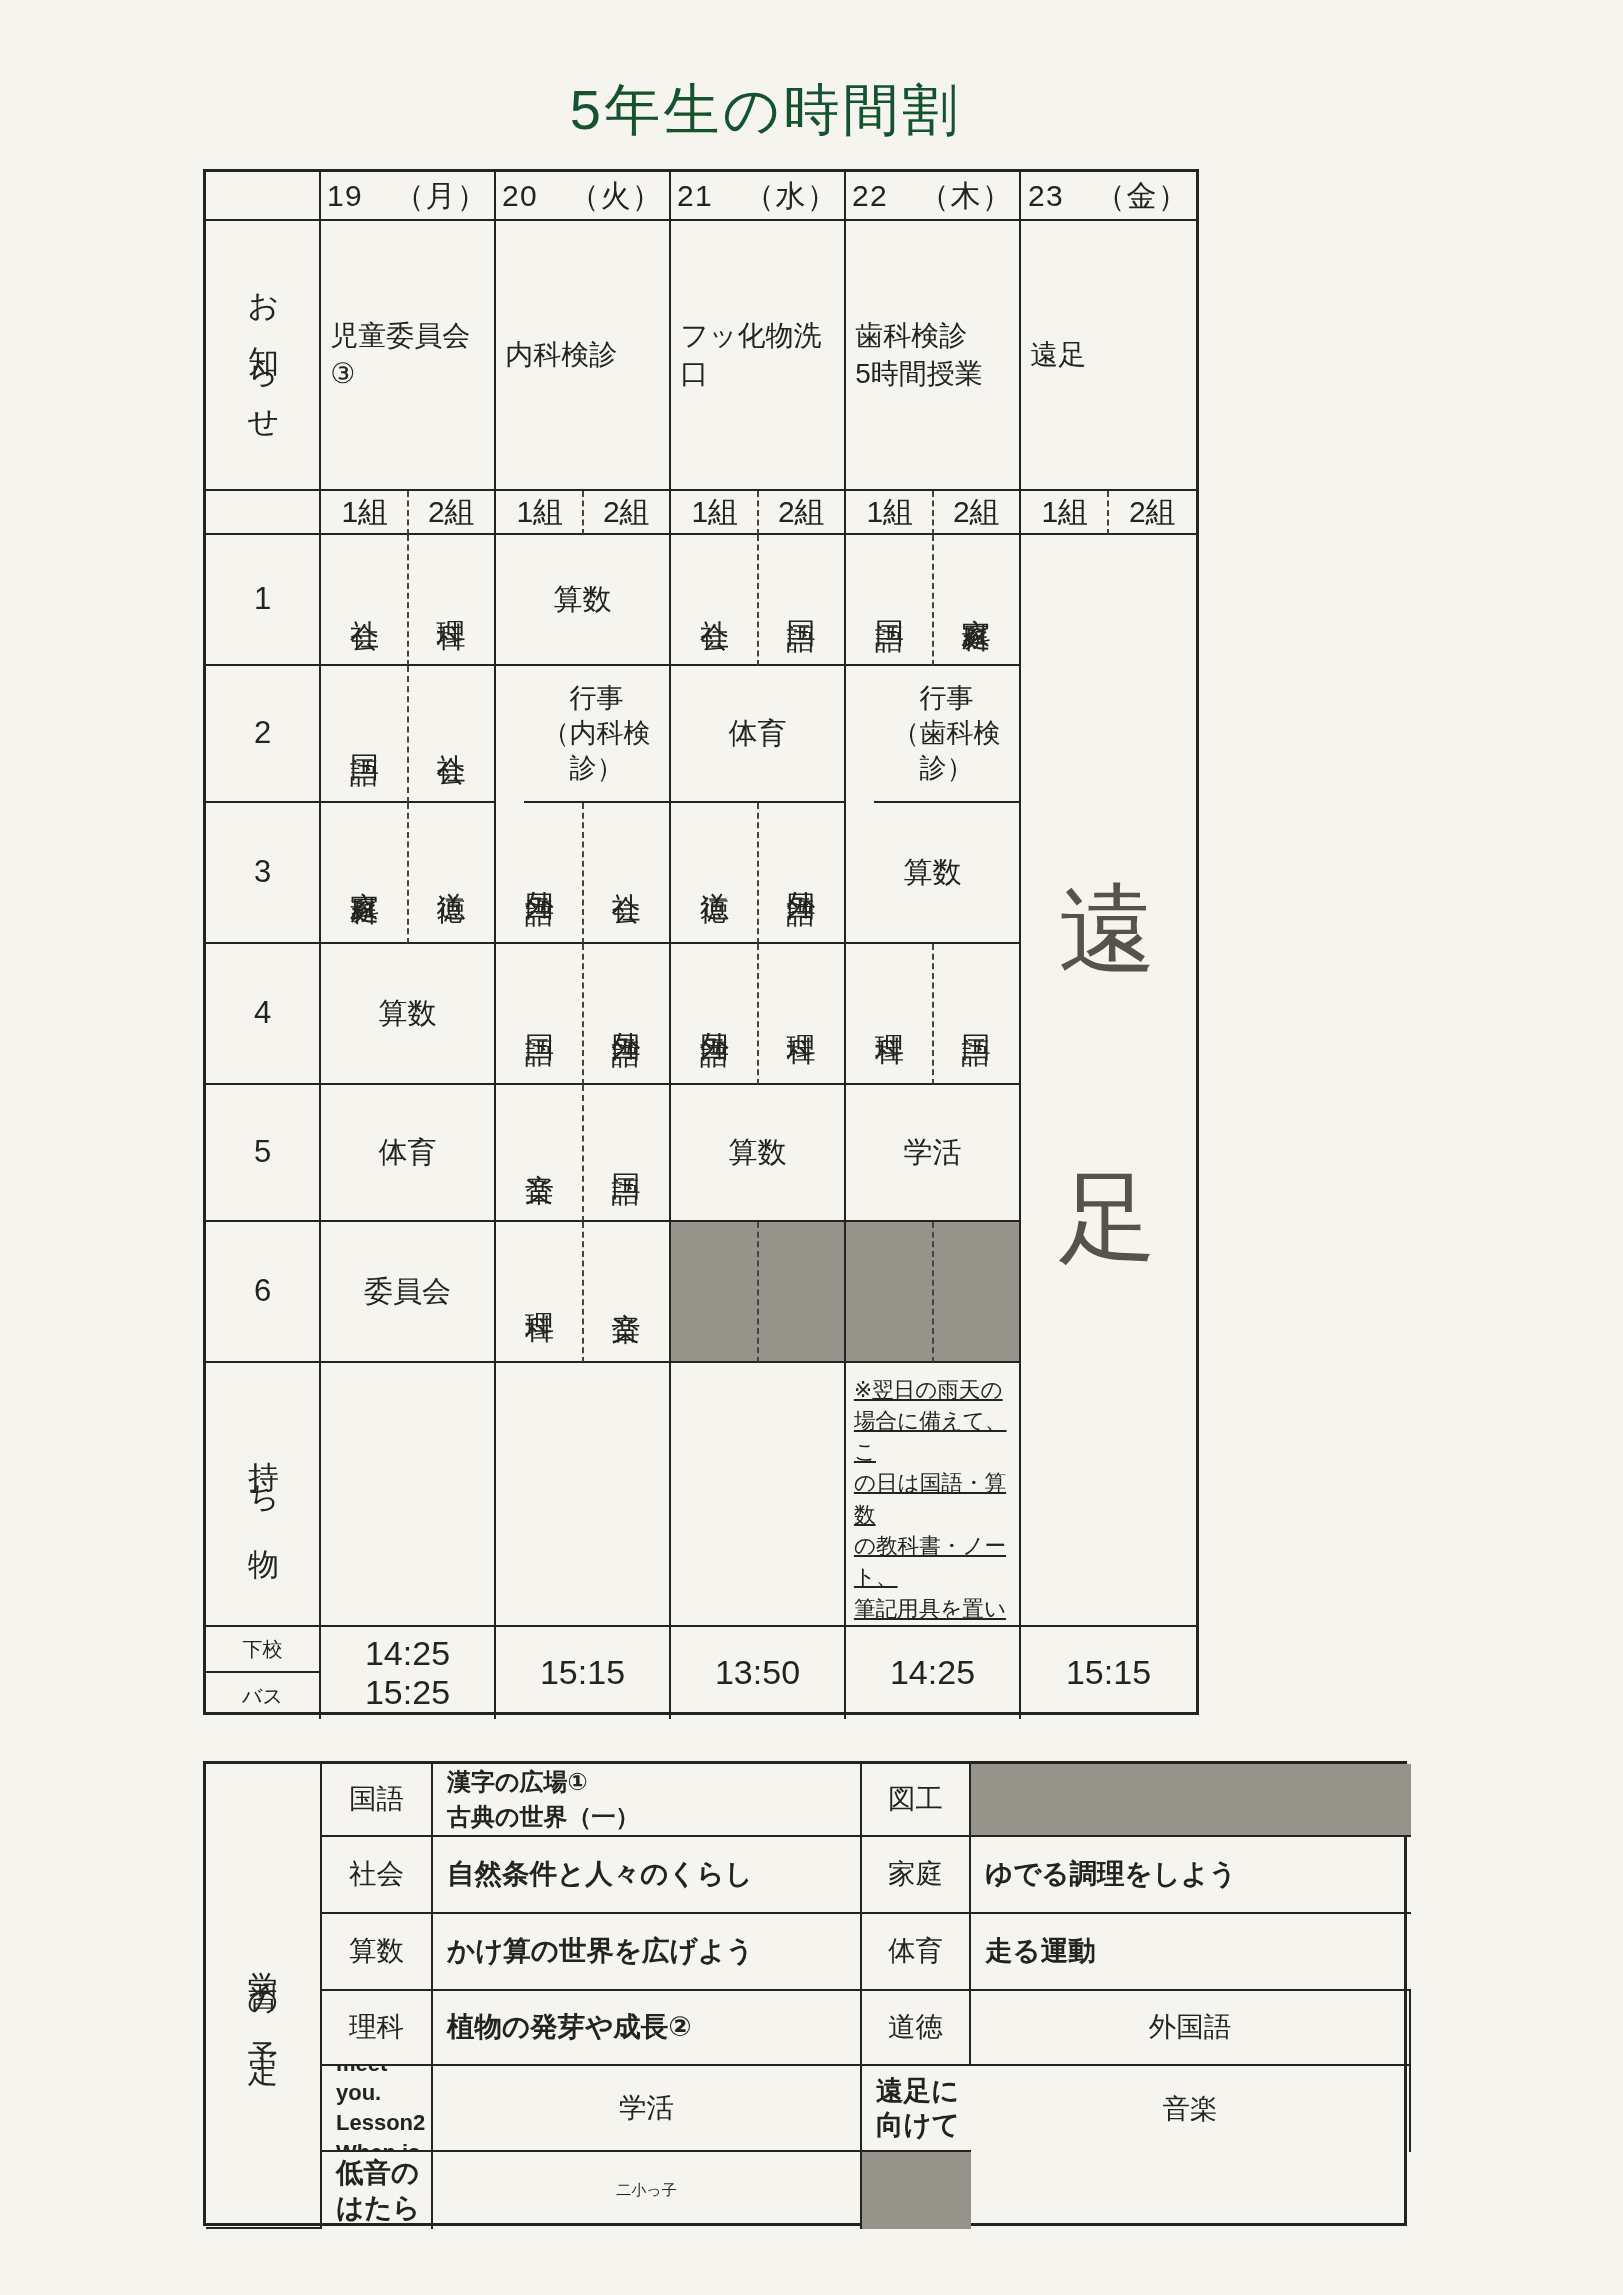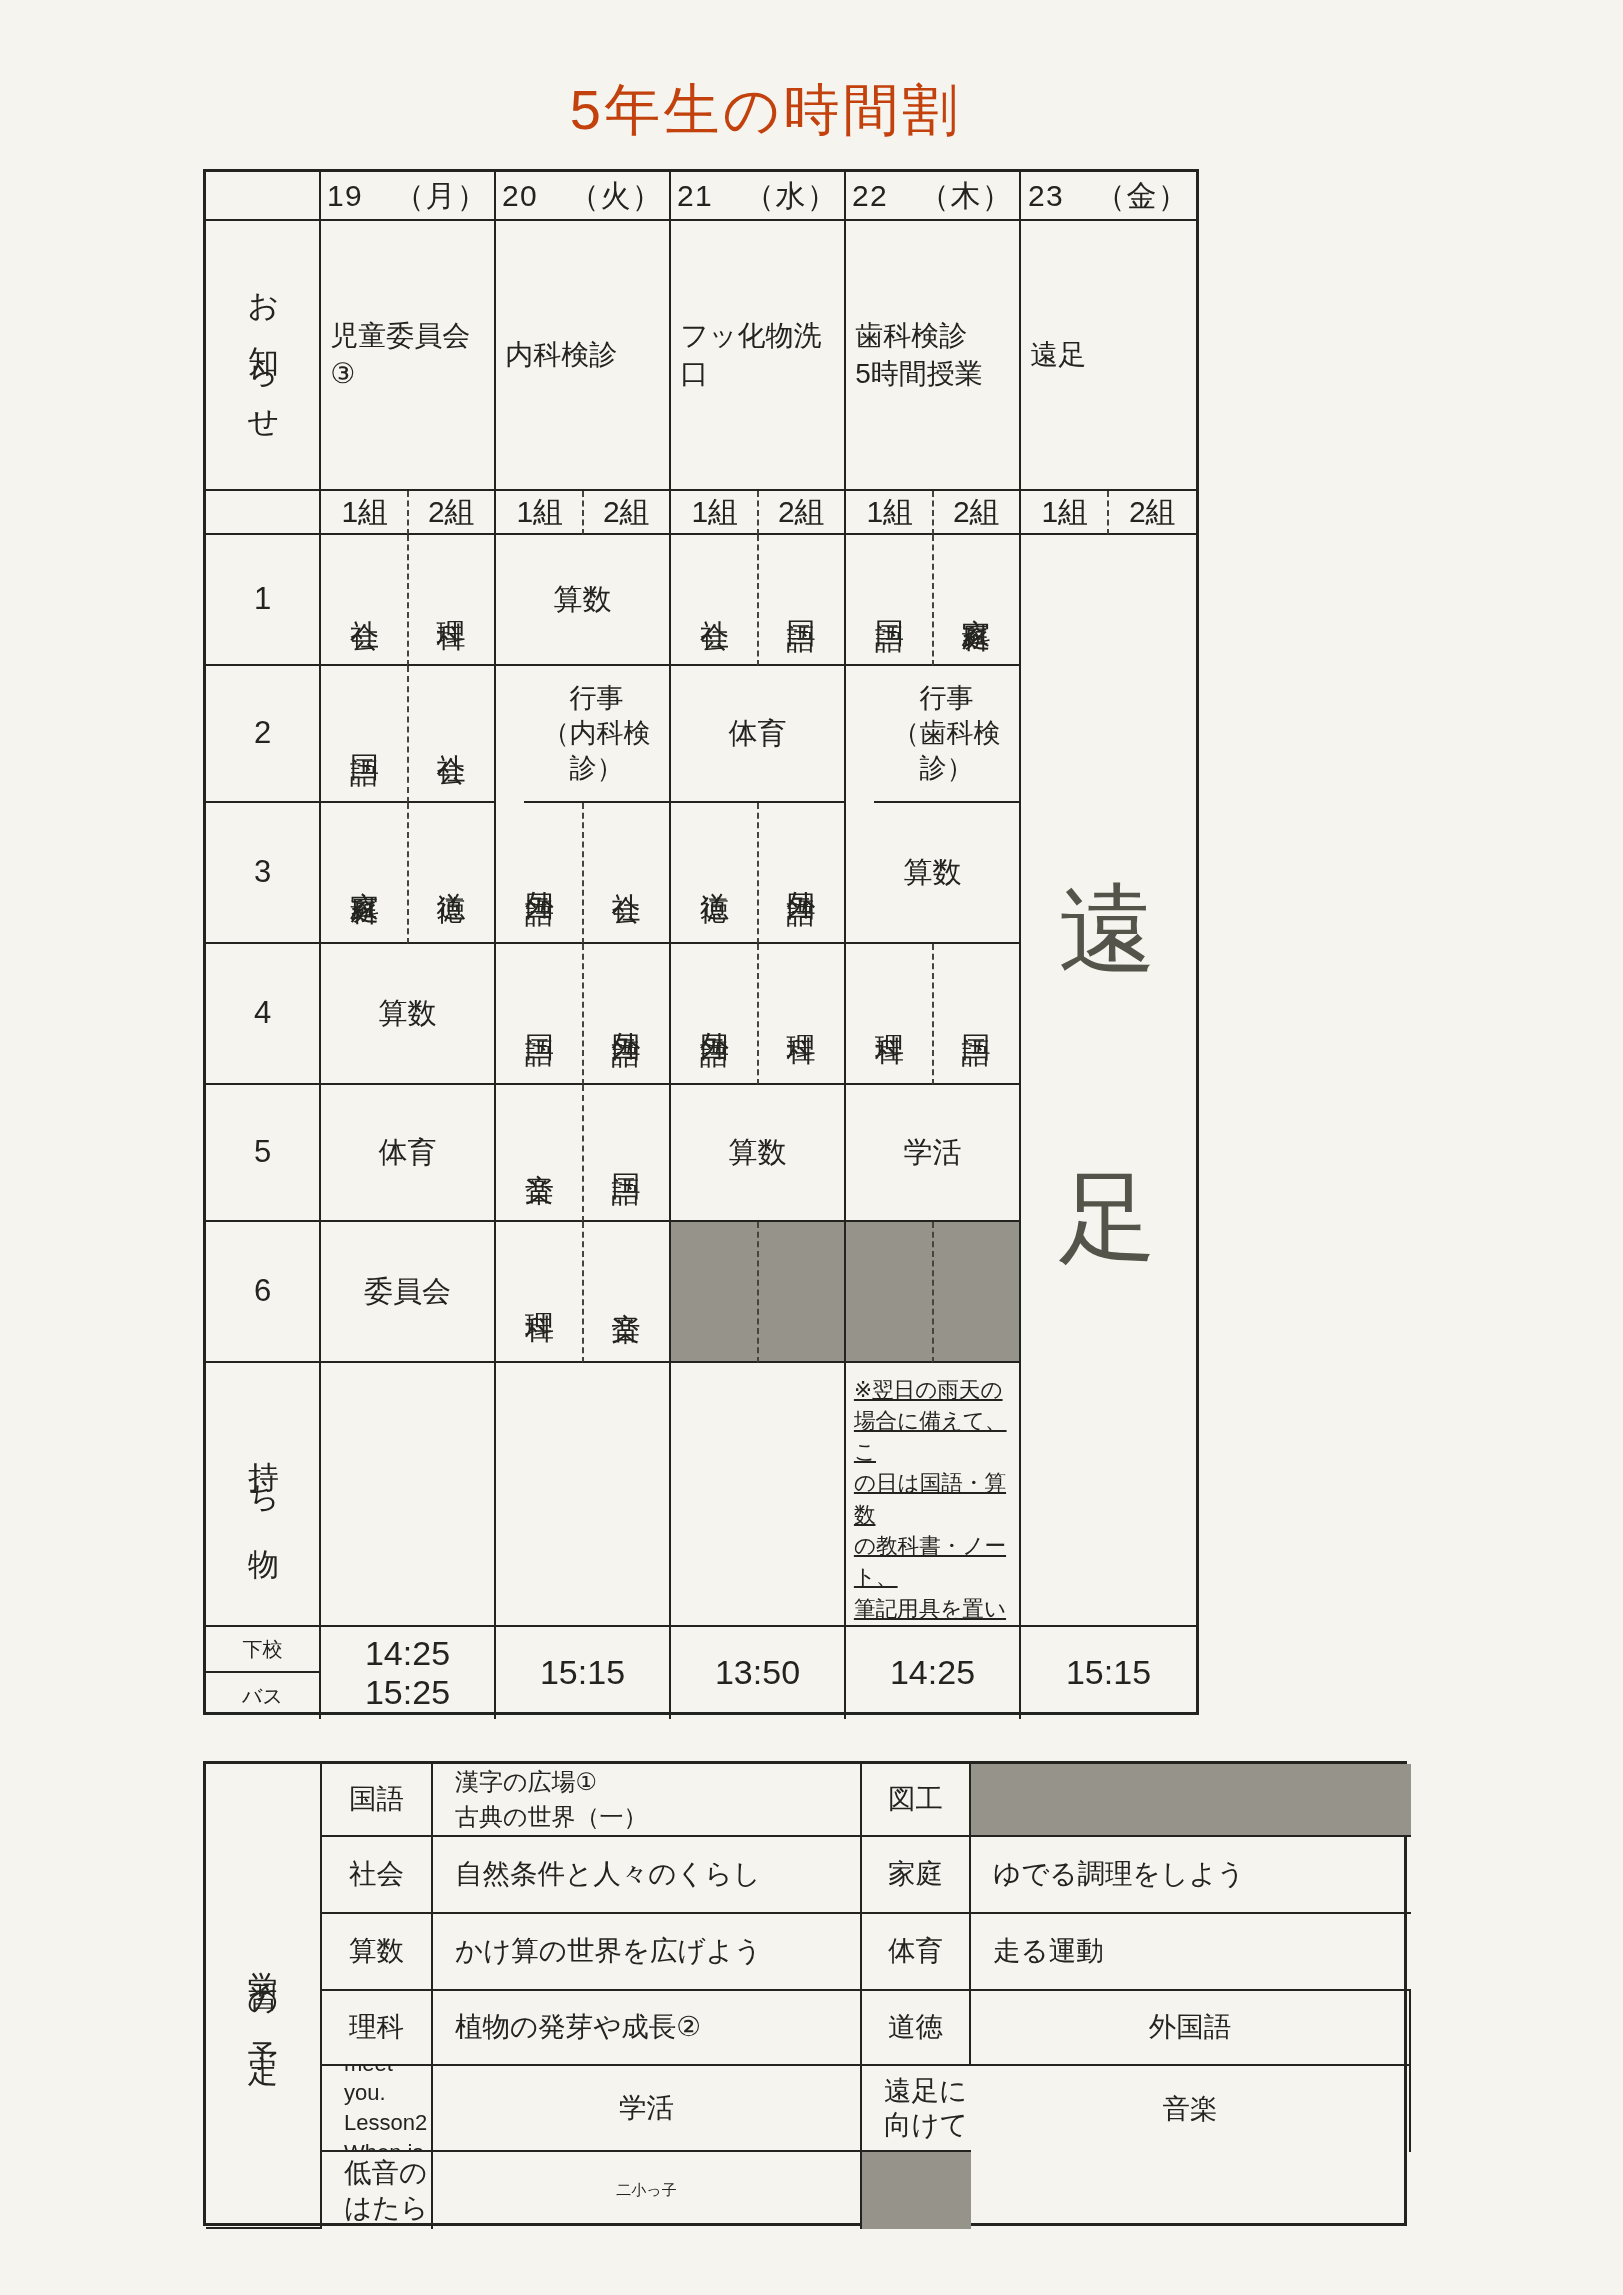--- a/index.html
+++ b/index.html
@@ -15,21 +15,21 @@
     font-family:"Liberation Sans","DejaVu Sans",sans-serif;
     color:var(--ink);
     position:relative;
   }
   .page{position:absolute;inset:0;overflow:hidden;}
 
   .title{
     position:absolute;left:0;right:92px;top:73px;
     text-align:center;
     font-size:56px;font-weight:500;letter-spacing:3.3px;
-    color:#c2410c;
+    color:#14532d;
   }
 
   
   .tc{
     position:relative;
     display:flex;align-items:center;justify-content:center;
     border-right:2px solid var(--ink);
     border-bottom:2.6px solid var(--ink);
     overflow:hidden;
     text-align:center;
@@ -98,21 +98,21 @@
   }
   .pt .tc{border-bottom-width:2px;}
   .plbl{
     writing-mode:vertical-rl;text-orientation:upright;
     font-size:30px;letter-spacing:0.4em;margin:auto;
   }
   .psubj{font-size:27.5px;}
   .ssubj{font-size:15px;}
   .pcont{
     justify-content:flex-start;text-align:left;
-    padding-left:22px;font-size:27.5px;
+    padding-left:14px;font-size:27.5px;font-weight:bold;
   }
   .kanji{font-size:24px;line-height:1.45;}
   .lesson{font-size:22px;line-height:1.35;font-family:"Liberation Sans","DejaVu Sans",sans-serif;}
 </style>
 </head>
 <body>
 
 <div class="page">
 
   <div class="title">5年生の時間割</div>

